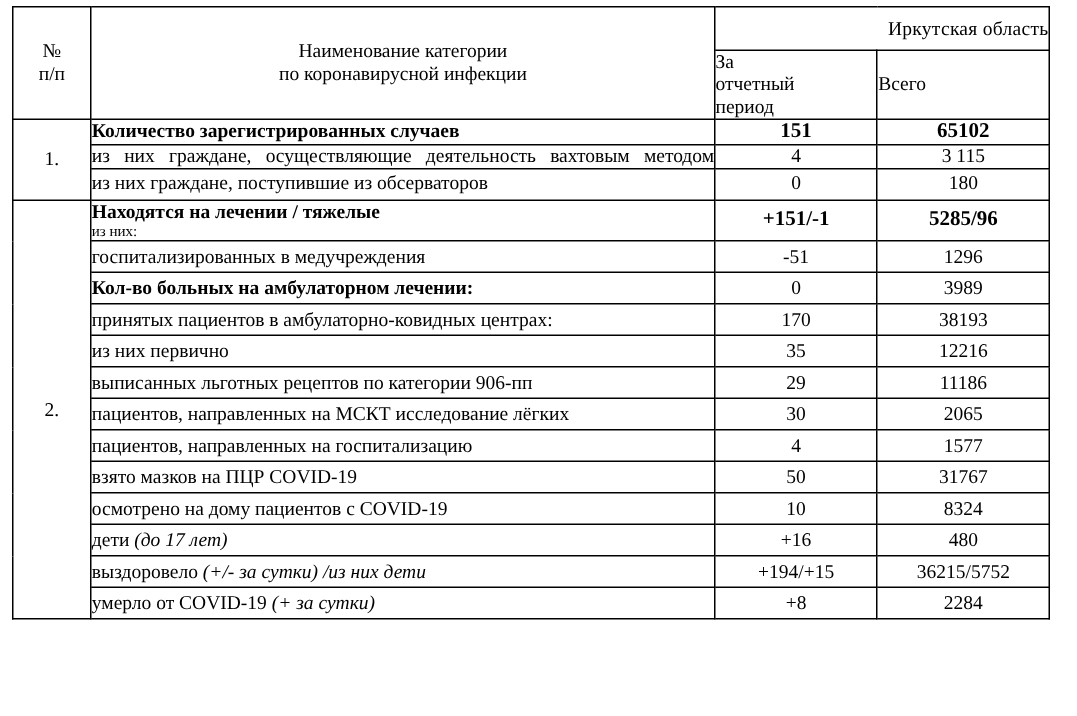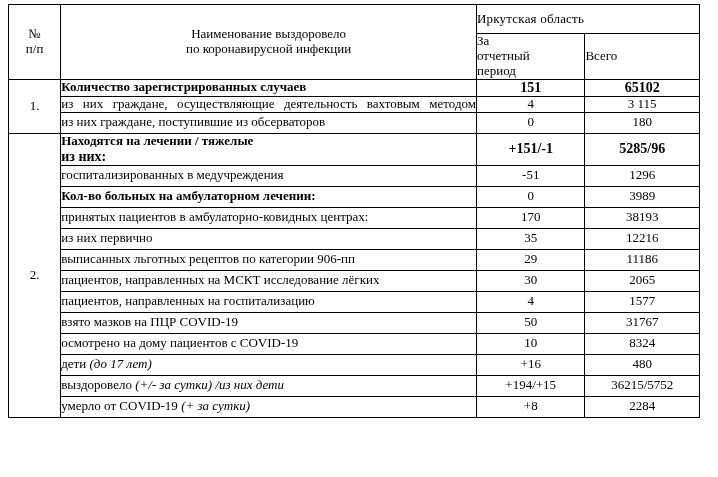--- a/index.html
+++ b/index.html
@@ -34,21 +34,21 @@
     font-weight: normal;
     font-size: 13px;
     line-height: 1.15;
   }
   .col-num { width: 52px; }
   .col-name { width: 414px; }
   .col-period { width: 108px; }
   .col-total { width: 114px; }
 
   .hdr-region {
-    text-align: left;
+    text-align: right;
     font-weight: bold;
     font-size: 14.5px;
     height: 28px;
     letter-spacing: 0.2px;
   }
   .hdr-cell {
     text-align: left;
     font-size: 13.5px;
     padding: 4px 3px;
   }
@@ -85,22 +85,22 @@
     text-align: center;
     font-size: 13.5px;
   }
   .val.bold {
     font-weight: bold;
     font-size: 14px;
   }
   .italic { font-style: italic; }
   .sub-note {
     display: block;
-    font-weight: bold;
-    font-size: 14px;
+    font-weight: normal;
+    font-size: 10px;
   }
   .r-h-med { height: 21px; }
 </style>
 </head>
 <body>
 
 <div class="page">
   <table class="report">
     <colgroup>
       <col class="col-num">
@@ -108,21 +108,21 @@
       <col class="col-period">
       <col class="col-total">
     </colgroup>
     <tbody>
       <tr>
         <td rowspan="2" class="hdr-numpp">
           <div>№</div>
           <div>п/п</div>
         </td>
         <td rowspan="2" class="hdr-title">
-          <div>Наименование выздоровело</div>
+          <div>Наименование категории</div>
           <div>по коронавирусной инфекции</div>
         </td>
         <td colspan="2" class="hdr-region">Иркутская область</td>
       </tr>
       <tr>
         <td class="hdr-cell">
           <div>За</div>
           <div>отчетный</div>
           <div>период</div>
         </td>

